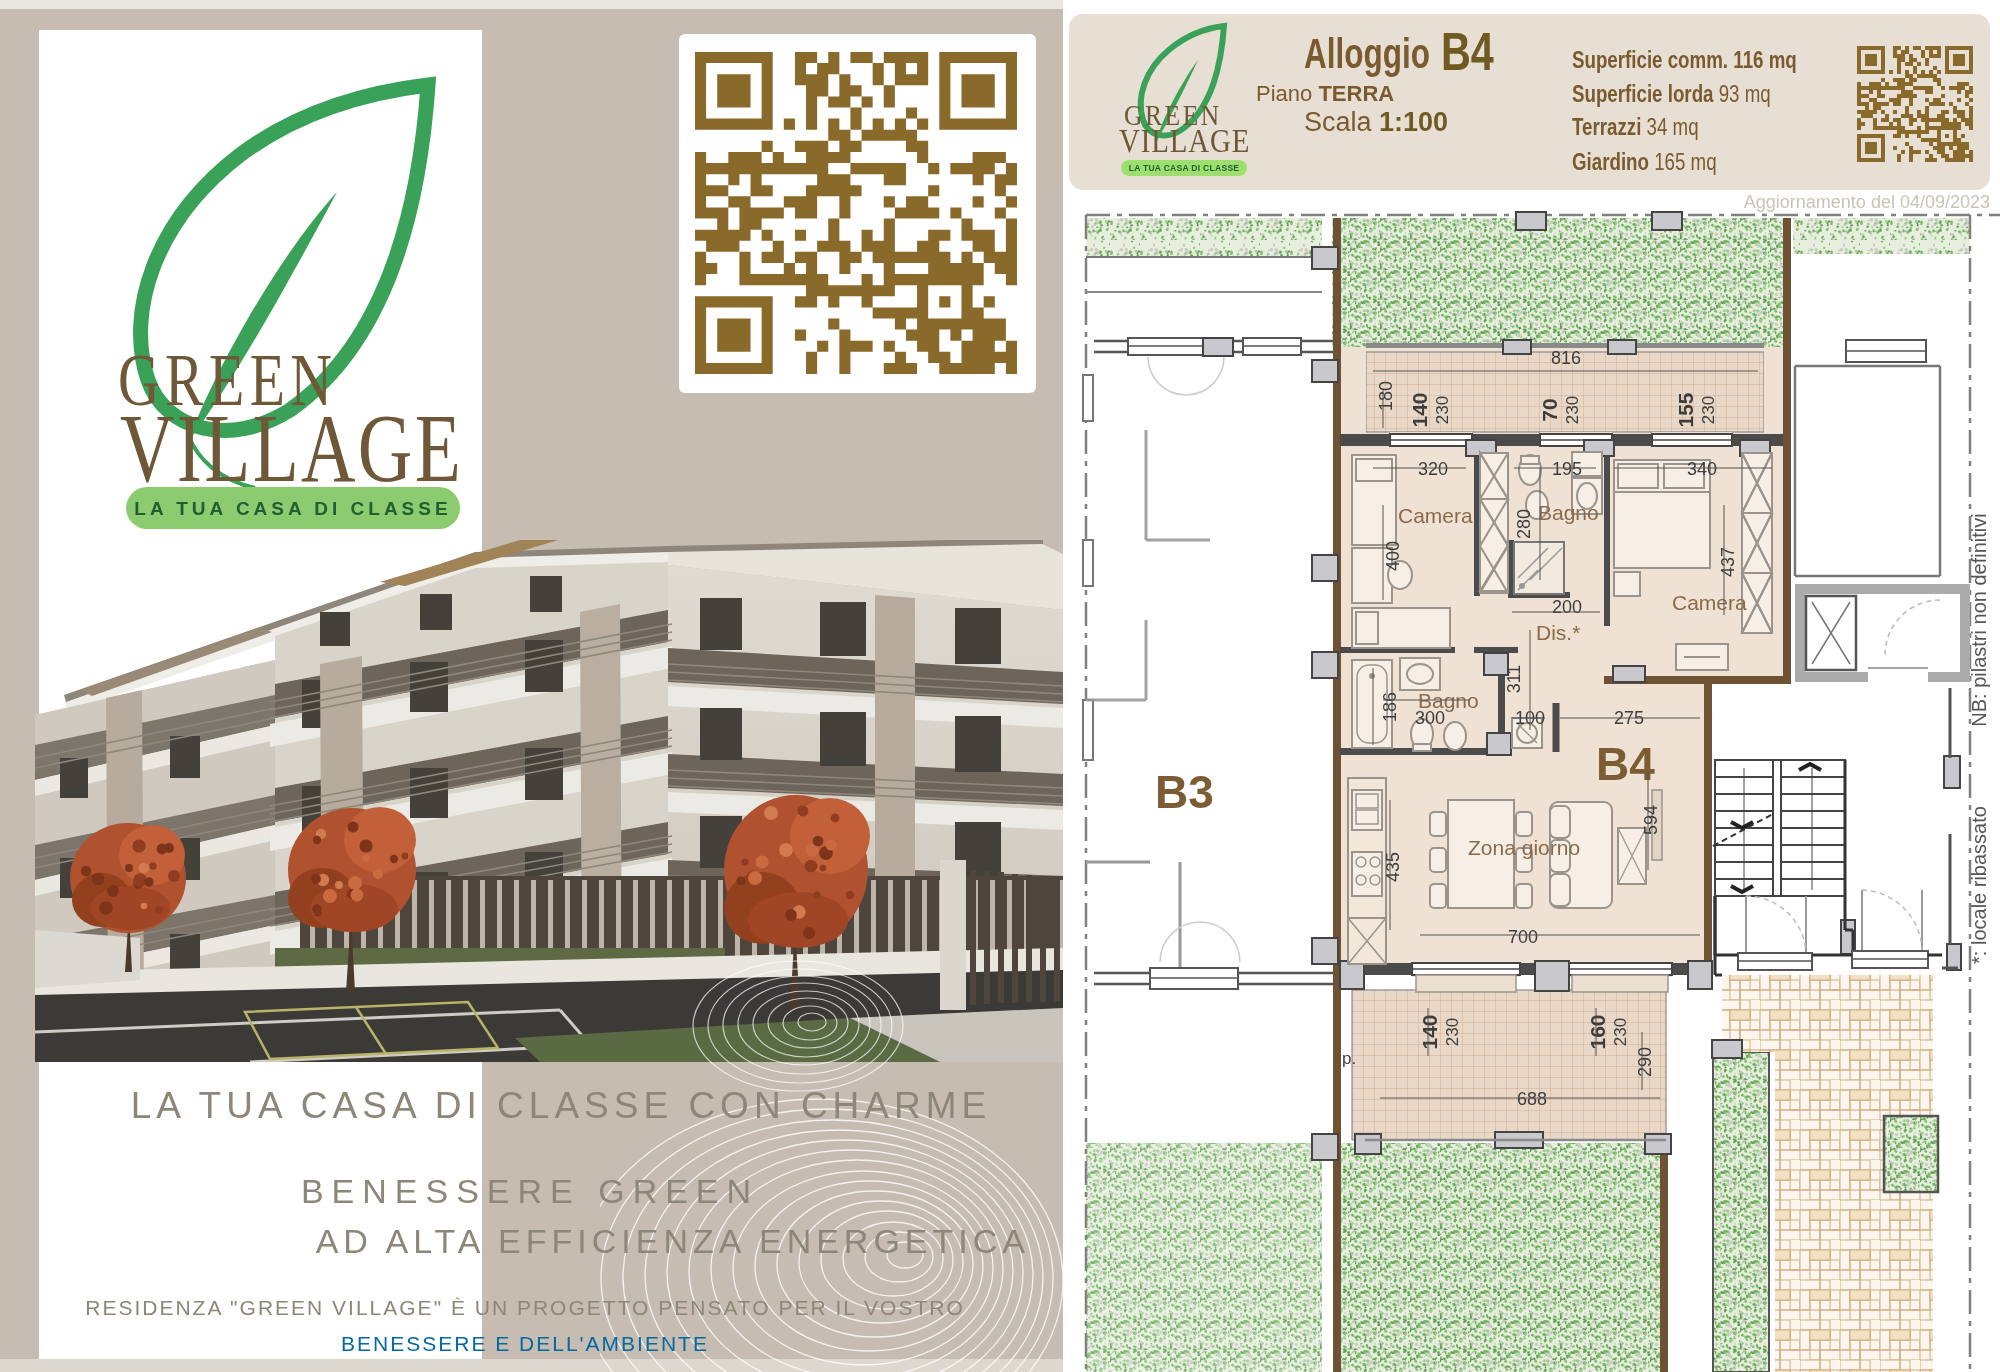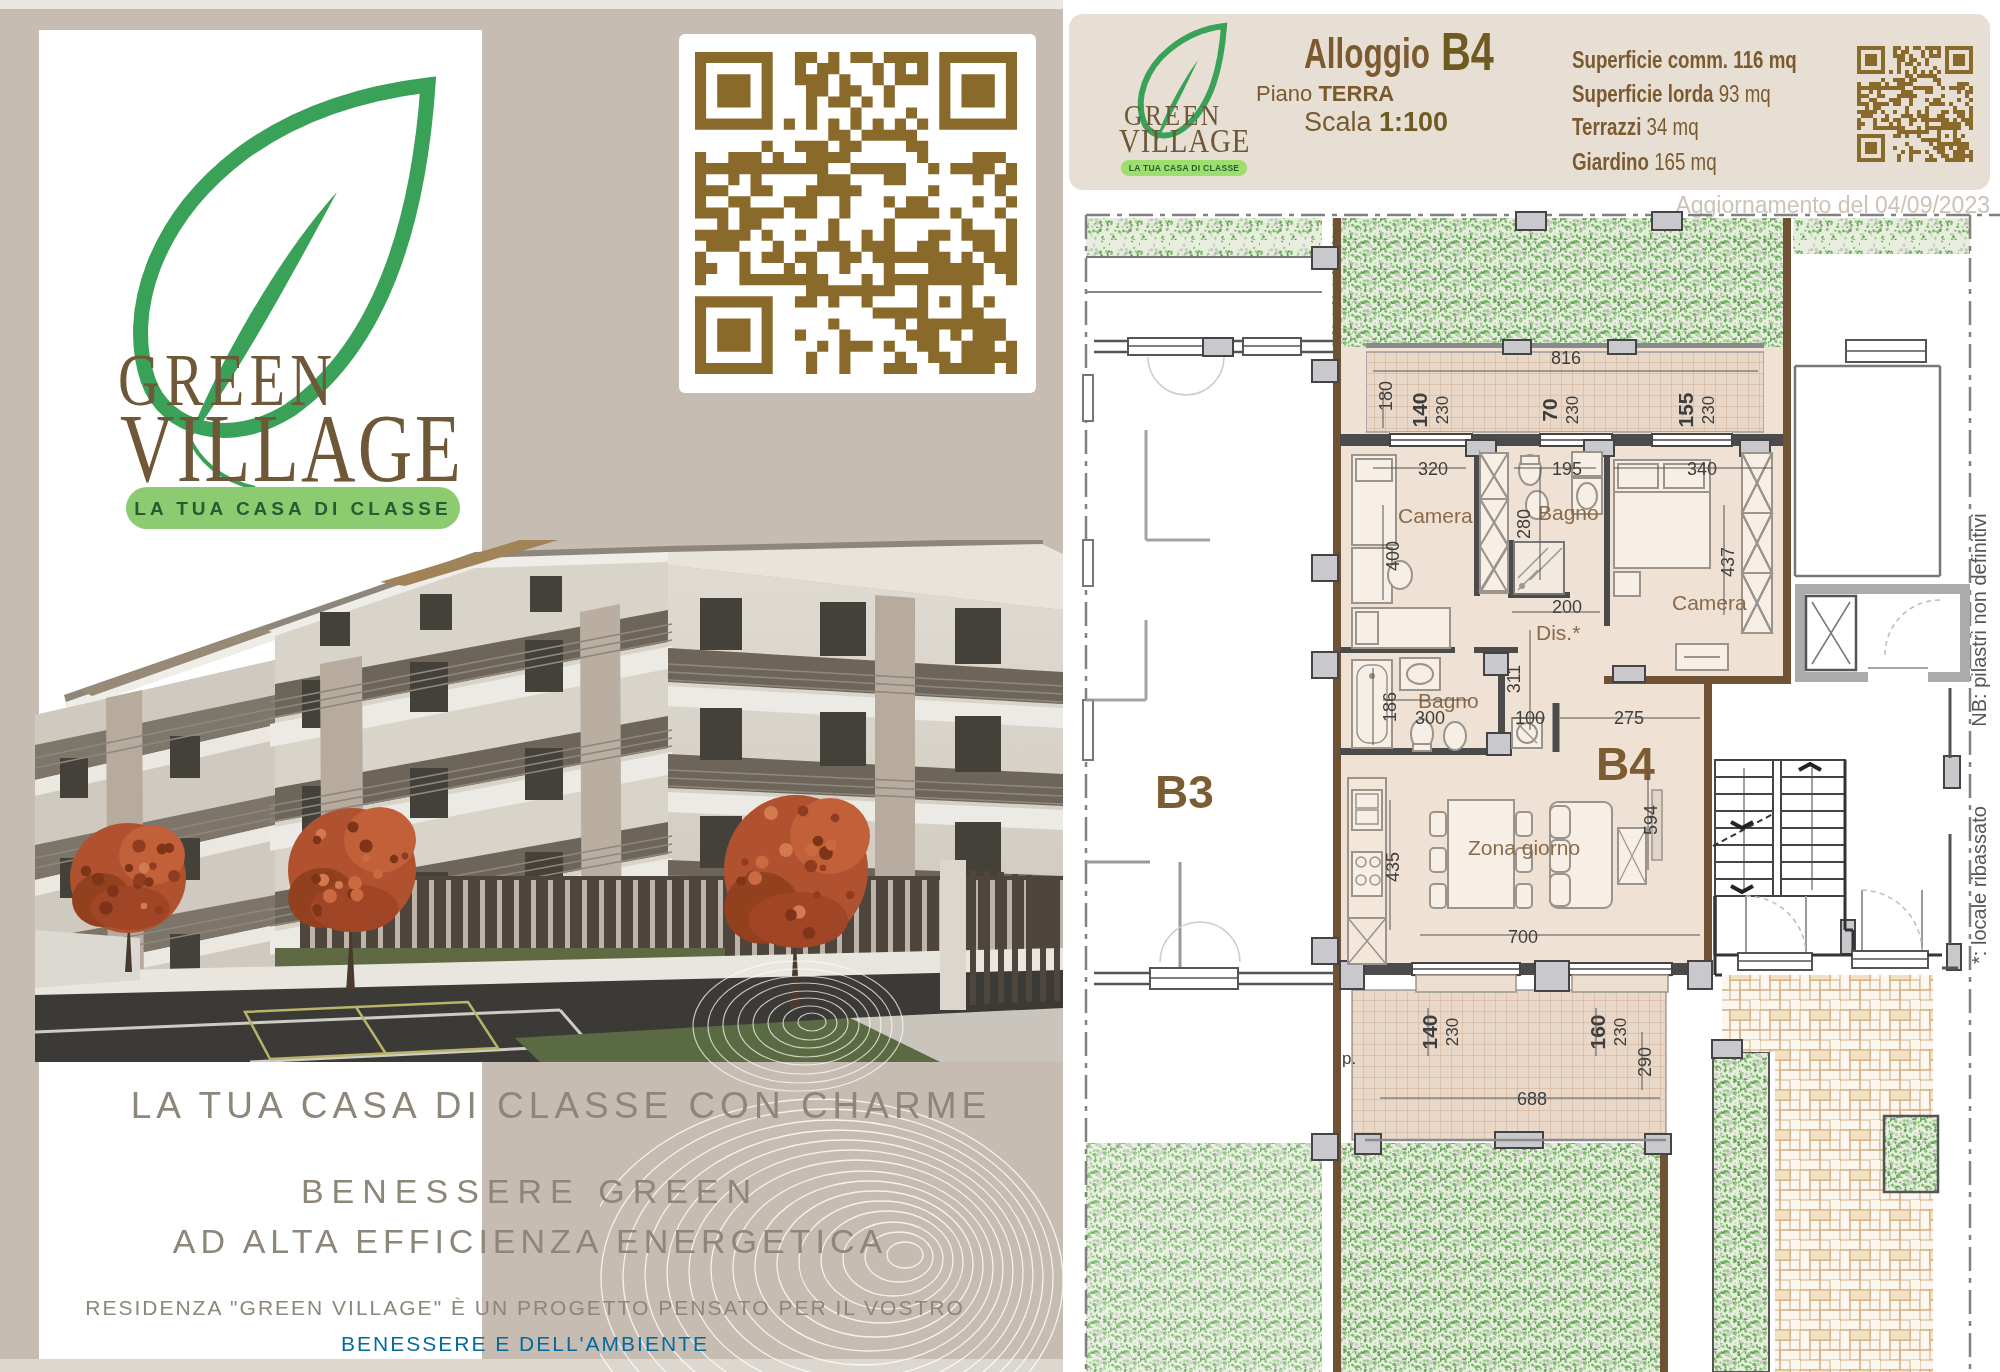--- a/index.html
+++ b/index.html
@@ -334,21 +334,21 @@
       <ellipse cx="239" cy="315" rx="194" ry="145" fill="none" stroke="#fff" stroke-width="1.3" opacity="0.8"></ellipse>
       <ellipse cx="233" cy="317" rx="210" ry="157" fill="none" stroke="#fff" stroke-width="1.3" opacity="0.8"></ellipse>
       <ellipse cx="227" cy="318" rx="226" ry="169" fill="none" stroke="#fff" stroke-width="1.3" opacity="0.8"></ellipse>
       <ellipse cx="221" cy="320" rx="242" ry="181" fill="none" stroke="#fff" stroke-width="1.3" opacity="0.8"></ellipse>
     </svg>
 
 <div class="abs" style="left:61px;top:1085px;width:1000px;text-align:center;font-size:37px;color:#8d8779;letter-spacing:5px;white-space:nowrap">LA TUA CASA DI CLASSE CON CHARME</div>
 
 <div class="abs" style="left:30px;top:1172px;width:1000px;text-align:center;font-size:34px;color:#8d8779;letter-spacing:8px;white-space:nowrap">BENESSERE GREEN</div>
 
-<div class="abs" style="left:30px;top:1222px;width:1000px;text-align:center;font-size:34px;color:#8d8779;letter-spacing:5px;white-space:nowrap">AD ALTA  EFFICIENZA  ENERGETICA</div>
+<div class="abs" style="left:30px;top:1222px;width:1000px;text-align:right;font-size:34px;color:#8d8779;letter-spacing:5px;white-space:nowrap">AD ALTA  EFFICIENZA  ENERGETICA</div>
 
 <div class="abs" style="left:25px;top:1296px;width:1000px;text-align:center;font-size:21px;color:#8d8779;letter-spacing:2px;white-space:nowrap">RESIDENZA  "GREEN VILLAGE"  È UN PROGETTO PENSATO PER IL VOSTRO</div>
 
 <div class="abs" style="left:25px;top:1332px;width:1000px;text-align:center;font-size:21px;color:#0369a1;letter-spacing:2px;white-space:nowrap">BENESSERE  E  DELL'AMBIENTE</div>
 
 <div class="abs" style="left:1069px;top:14px;width:921px;height:176px;background:#e7dfd4;border-radius:14px"></div>
 
 <svg class="abs" style="left:1120px;top:18px" width="120" height="140" viewBox="0 0 120 140">
 <path d="M104 8 C 101 48, 92 88, 64 110 C 47 123, 28 118, 23 102 C 16 80, 25 51, 50 31 C 67 17, 87 10, 104 8 Z" fill="none" stroke="#3aa158" stroke-width="6"></path>
 <path d="M78 42 C 66 68, 48 104, 35 126 C 41 104, 60 66, 78 42 Z" fill="#3aa158"></path>
@@ -373,21 +373,21 @@
 <div class="abs" style="left:1572px;top:80px;font-size:24px;color:#7a5a2e;white-space:nowrap;transform:scaleX(0.78);transform-origin:0 0"><b>Superficie lorda</b> 93 mq</div>
 
 <div class="abs" style="left:1572px;top:113px;font-size:24px;color:#7a5a2e;white-space:nowrap;transform:scaleX(0.78);transform-origin:0 0"><b>Terrazzi</b> 34 mq</div>
 
 <div class="abs" style="left:1572px;top:148px;font-size:24px;color:#7a5a2e;white-space:nowrap;transform:scaleX(0.78);transform-origin:0 0"><b>Giardino</b> 165 mq</div>
 
 <svg class="abs" style="left:1857px;top:46px" width="116" height="116" viewBox="0 0 29 29">
       <path d="M0 0h7v1h-7zM9 0h2v1h-2zM12 0h1v1h-1zM14 0h2v1h-2zM17 0h4v1h-4zM22 0h7v1h-7zM0 1h1v1h-1zM6 1h1v1h-1zM9 1h1v1h-1zM11 1h2v1h-2zM16 1h1v1h-1zM18 1h1v1h-1zM20 1h1v1h-1zM22 1h1v1h-1zM28 1h1v1h-1zM0 2h1v1h-1zM2 2h3v1h-3zM6 2h1v1h-1zM9 2h3v1h-3zM13 2h1v1h-1zM16 2h1v1h-1zM18 2h3v1h-3zM22 2h1v1h-1zM24 2h3v1h-3zM28 2h1v1h-1zM0 3h1v1h-1zM2 3h3v1h-3zM6 3h1v1h-1zM10 3h2v1h-2zM13 3h2v1h-2zM17 3h1v1h-1zM22 3h1v1h-1zM24 3h3v1h-3zM28 3h1v1h-1zM0 4h1v1h-1zM2 4h3v1h-3zM6 4h1v1h-1zM10 4h1v1h-1zM12 4h2v1h-2zM15 4h1v1h-1zM17 4h1v1h-1zM22 4h1v1h-1zM24 4h3v1h-3zM28 4h1v1h-1zM0 5h1v1h-1zM6 5h1v1h-1zM10 5h1v1h-1zM14 5h1v1h-1zM19 5h1v1h-1zM22 5h1v1h-1zM28 5h1v1h-1zM0 6h7v1h-7zM8 6h1v1h-1zM10 6h1v1h-1zM12 6h1v1h-1zM14 6h1v1h-1zM16 6h1v1h-1zM18 6h1v1h-1zM20 6h1v1h-1zM22 6h7v1h-7zM12 7h2v1h-2zM15 7h5v1h-5zM6 8h1v1h-1zM9 8h3v1h-3zM13 8h2v1h-2zM19 8h2v1h-2zM0 9h1v1h-1zM3 9h3v1h-3zM7 9h1v1h-1zM10 9h4v1h-4zM20 9h1v1h-1zM25 9h3v1h-3zM0 10h12v1h-12zM14 10h5v1h-5zM21 10h1v1h-1zM23 10h4v1h-4zM28 10h1v1h-1zM0 11h1v1h-1zM3 11h1v1h-1zM5 11h1v1h-1zM11 11h3v1h-3zM17 11h2v1h-2zM25 11h1v1h-1zM27 11h2v1h-2zM0 12h3v1h-3zM5 12h2v1h-2zM10 12h5v1h-5zM21 12h1v1h-1zM27 12h1v1h-1zM0 13h1v1h-1zM3 13h2v1h-2zM8 13h3v1h-3zM13 13h1v1h-1zM17 13h1v1h-1zM19 13h2v1h-2zM25 13h1v1h-1zM28 13h1v1h-1zM0 14h3v1h-3zM4 14h4v1h-4zM9 14h2v1h-2zM13 14h1v1h-1zM18 14h4v1h-4zM23 14h1v1h-1zM27 14h1v1h-1zM2 15h1v1h-1zM4 15h2v1h-2zM12 15h1v1h-1zM17 15h1v1h-1zM24 15h1v1h-1zM28 15h1v1h-1zM0 16h5v1h-5zM6 16h1v1h-1zM9 16h1v1h-1zM12 16h1v1h-1zM15 16h1v1h-1zM17 16h1v1h-1zM21 16h2v1h-2zM24 16h3v1h-3zM28 16h1v1h-1zM1 17h3v1h-3zM7 17h1v1h-1zM11 17h3v1h-3zM15 17h3v1h-3zM20 17h2v1h-2zM25 17h2v1h-2zM28 17h1v1h-1zM0 18h1v1h-1zM4 18h1v1h-1zM6 18h2v1h-2zM9 18h2v1h-2zM13 18h2v1h-2zM16 18h7v1h-7zM24 18h1v1h-1zM26 18h3v1h-3zM0 19h2v1h-2zM4 19h1v1h-1zM8 19h1v1h-1zM10 19h1v1h-1zM13 19h1v1h-1zM17 19h1v1h-1zM21 19h5v1h-5zM27 19h2v1h-2zM0 20h1v1h-1zM4 20h8v1h-8zM15 20h1v1h-1zM17 20h9v1h-9zM28 20h1v1h-1zM10 21h8v1h-8zM20 21h1v1h-1zM24 21h1v1h-1zM0 22h7v1h-7zM9 22h2v1h-2zM12 22h1v1h-1zM15 22h1v1h-1zM20 22h1v1h-1zM22 22h1v1h-1zM24 22h1v1h-1zM26 22h1v1h-1zM0 23h1v1h-1zM6 23h1v1h-1zM16 23h5v1h-5zM24 23h2v1h-2zM0 24h1v1h-1zM2 24h3v1h-3zM6 24h1v1h-1zM12 24h1v1h-1zM18 24h1v1h-1zM20 24h8v1h-8zM0 25h1v1h-1zM2 25h3v1h-3zM6 25h1v1h-1zM9 25h1v1h-1zM13 25h1v1h-1zM19 25h3v1h-3zM23 25h1v1h-1zM25 25h3v1h-3zM0 26h1v1h-1zM2 26h3v1h-3zM6 26h1v1h-1zM11 26h1v1h-1zM13 26h3v1h-3zM17 26h1v1h-1zM20 26h2v1h-2zM24 26h3v1h-3zM28 26h1v1h-1zM0 27h1v1h-1zM6 27h1v1h-1zM10 27h1v1h-1zM13 27h1v1h-1zM18 27h1v1h-1zM21 27h2v1h-2zM24 27h5v1h-5zM0 28h7v1h-7zM10 28h1v1h-1zM13 28h1v1h-1zM17 28h3v1h-3zM22 28h5v1h-5zM28 28h1v1h-1z" fill="#8a6a2b"></path>
     </svg>
 
-<div class="abs" style="left:1490px;top:192px;width:500px;text-align:right;font-size:23px;color:#cbc3b7">Aggiornamento del 04/09/2023</div>
+<div class="abs" style="left:1490px;top:192px;width:500px;text-align:right;font-size:18px;color:#cbc3b7">Aggiornamento del 04/09/2023</div>
 <svg class="abs" style="left:1060px;top:0px" width="940" height="1372" viewBox="1060 0 940 1372">
       <defs>
         <pattern id="grass" width="30" height="30" patternUnits="userSpaceOnUse">
           <rect width="30" height="30" fill="#e7eedd"></rect>
           <circle cx="18.8" cy="6.0" r="1.6" fill="#c7cbc2"></circle>
           <circle cx="6.4" cy="24.4" r="1.7" fill="#c7cbc2"></circle>
           <circle cx="28.4" cy="3.3" r="1.1" fill="#c7cbc2"></circle>
           <circle cx="19.7" cy="4.6" r="1.3" fill="#c7cbc2"></circle>
           <circle cx="2.7" cy="27.7" r="0.8" fill="#c7cbc2"></circle>
           <circle cx="18.6" cy="15.2" r="1.3" fill="#c7cbc2"></circle>

